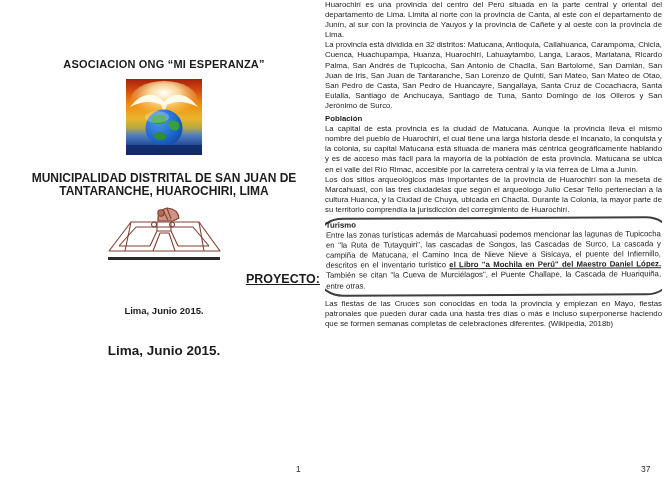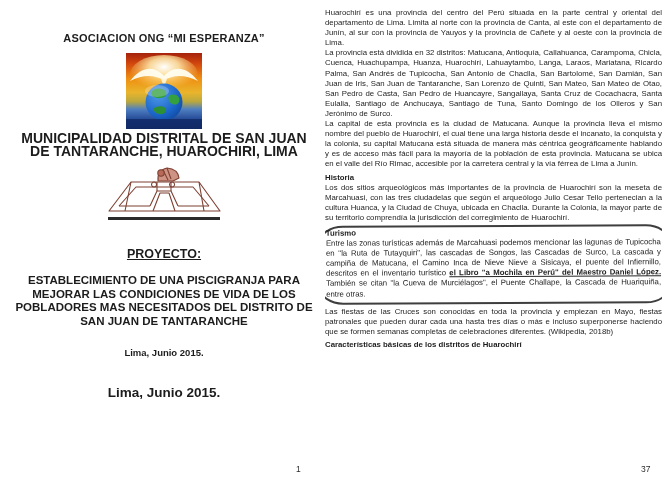--- a/index.html
+++ b/index.html
@@ -5,35 +5,35 @@
   html,body{margin:0;padding:0;}
   body{
     width:671px;height:485px;background:#ffffff;position:relative;overflow:hidden;
     font-family:"Liberation Sans", sans-serif;color:#262626;
   }
   
   .cover{
     position:absolute;left:8px;top:0;width:312px;height:485px;
     text-align:center;
   }
-  .org-name{margin-top:32px;font-size:11px;font-weight:bold;letter-spacing:.2px;color:#1c1c1c;}
+  .org-name{margin-top:58px;font-size:11px;font-weight:bold;letter-spacing:.2px;color:#1c1c1c;}
   .logo-wrap{margin:9px auto 0 auto;width:76px;height:76px;}
-  .muni{margin:3px auto 0 auto;width:286px;font-size:14px;font-weight:bold;line-height:13px;color:#1c1c1c;}
+  .muni{margin:17px auto 0 auto;width:286px;font-size:12px;font-weight:bold;line-height:13px;color:#1c1c1c;}
   .emblem-wrap{margin:7px auto 0 auto;width:118px;height:50px;}
   .emblem-line{margin:2px auto 0 auto;width:112px;height:3px;background:#2b2b2b;}
-  .proj-label{margin-top:27px;font-size:12.5px;font-weight:bold;text-decoration:underline;color:#1c1c1c;}
+  .proj-label{margin-top:12px;font-size:12.5px;font-weight:bold;text-decoration:underline;color:#1c1c1c;text-align:right;}
   .proj-title{margin:13px auto 0 auto;width:306px;font-size:11.5px;font-weight:bold;line-height:13.5px;color:#1c1c1c;}
   .date-small{margin-top:19px;font-size:9.5px;font-weight:bold;color:#1c1c1c;}
   .date-large{margin-top:27px;font-size:13.5px;font-weight:bold;color:#1c1c1c;}
   .pnum{position:absolute;font-size:8.5px;color:#2b2b2b;}
   .pnum-left{left:296px;top:464px;}
   .pnum-right{left:641px;top:464px;}
   
   .col{
-    position:absolute;left:325px;top:8px;width:337px;height:470px;overflow:hidden;
+    position:absolute;left:325px;top:0;width:337px;height:470px;overflow:hidden;
     font-size:7.8px;line-height:10.1px;text-align:justify;color:#242424;
   }
   .col p{margin:0;}
   .col .h{font-weight:bold;margin:3px 0 0 0;text-align:left;color:#1d1d1d;}
   .ring{
     border:2px solid #3e3e3e;border-radius:24px/17px;
     margin:2px -8px 3px -6px;padding:0 7px 3px 5px;
     transform:rotate(-0.25deg);
   }
   .ring .h{margin-top:1px;}
@@ -101,44 +101,42 @@
         <path d="M53,16 Q52,5 62,3 Q73,4 74,13 L68,16 Z" fill="#cf9384"></path>
         <path d="M62,3 L66,14 M58,5 L63,15" fill="none"></path>
         <circle cx="56" cy="8" r="3.2" fill="#b86a58"></circle>
       </g>
     </svg>
   </div>
   <div class="emblem-line"></div>
 
   <div class="proj-label">PROYECTO:</div>
 
-  <div class="proj-title">ESTABLECIMIENTO DE UNA PISCIGRANJA PARA MEJORAR LAS CONDICIONES DE VIDA DE LOS POBLADORES MAS NECESITADOS DEL DISTRITO DE SAN JUAN DE TANTARANCHE</div>
 
   <div class="date-small">Lima, Junio 2015.</div>
 
   <div class="date-large">Lima, Junio 2015.</div>
 </div>
 
 <div class="pnum pnum-left">1</div>
 
 <div class="col">
 
   <p>Huarochirí es una provincia del centro del Perú situada en la parte central y oriental del departamento de Lima. Limita al norte con la provincia de Canta, al este con el departamento de Junín, al sur con la provincia de Yauyos y la provincia de Cañete y al oeste con la provincia de Lima.</p>
 
   <p>La provincia está dividida en 32 distritos: Matucana, Antioquía, Callahuanca, Carampoma, Chicla, Cuenca, Huachupampa, Huanza, Huarochirí, Lahuaytambo, Langa, Laraos, Mariatana, Ricardo Palma, San Andrés de Tupicocha, San Antonio de Chaclla, San Bartolomé, San Damián, San Juan de Iris, San Juan de Tantaranche, San Lorenzo de Quinti, San Mateo, San Mateo de Otao, San Pedro de Casta, San Pedro de Huancayre, Sangallaya, Santa Cruz de Cocachacra, Santa Eulalia, Santiago de Anchucaya, Santiago de Tuna, Santo Domingo de los Olleros y San Jerónimo de Surco.</p>
 
+  <p class="h">Población</p>
 
   <p>La capital de esta provincia es la ciudad de Matucana. Aunque la provincia lleva el mismo nombre del pueblo de Huarochirí, el cual tiene una larga historia desde el incanato, la conquista y la colonia, su capital Matucana está situada de manera más céntrica geográficamente hablando y es de acceso más fácil para la mayoría de la población de esta provincia. Matucana se ubica en el valle del Río Rimac, accesible por la carretera central y la vía férrea de Lima a Junín.</p>
 
-  <p class="h">Historia</p>
   <p>Los dos sitios arqueológicos más importantes de la provincia de Huarochirí son la meseta de Marcahuasi, con las tres ciudadelas que según el arqueólogo Julio Cesar Tello pertenecian a la cultura Huanca, y la Ciudad de Chuya, ubicada en Chaclla. Durante la Colonia, la mayor parte de su territorio comprendía la jurisdicción del corregimiento de Huarochirí.</p>
 
   <div class="ring">
     <p class="h">Turismo</p>
     <p><span>Entre las zonas turísticas además de Marcahuasi podemos mencionar las lagunas de Tupicocha en "la Ruta de Tutayquiri", las cascadas de Songos, las Cascadas de Surco, La cascada y campiña de Matucana, el Camino Inca de Nieve Nieve a Sisicaya, el puente del Infiernillo, descritos en el inventario turístico </span><span class="hl">el Libro "a Mochila en Perú" del Maestro Daniel López.</span><span> También se citan "la Cueva de Murciélagos", el Puente Challape, la Cascada de Huariquiña, entre otras.</span></p>
   </div>
 
   <p>Las fiestas de las Cruces son conocidas en toda la provincia y empiezan en Mayo, fiestas patronales que pueden durar cada una hasta tres días o más e incluso superponerse haciendo que se formen semanas completas de celebraciones diferentes. (Wikipedia, 2018b)</p>
 
-  <p class="h">Características básicas de los distritos de Huarochirí</p>
 </div>
 
 <div class="pnum pnum-right">37</div>
 
 </body></html>

